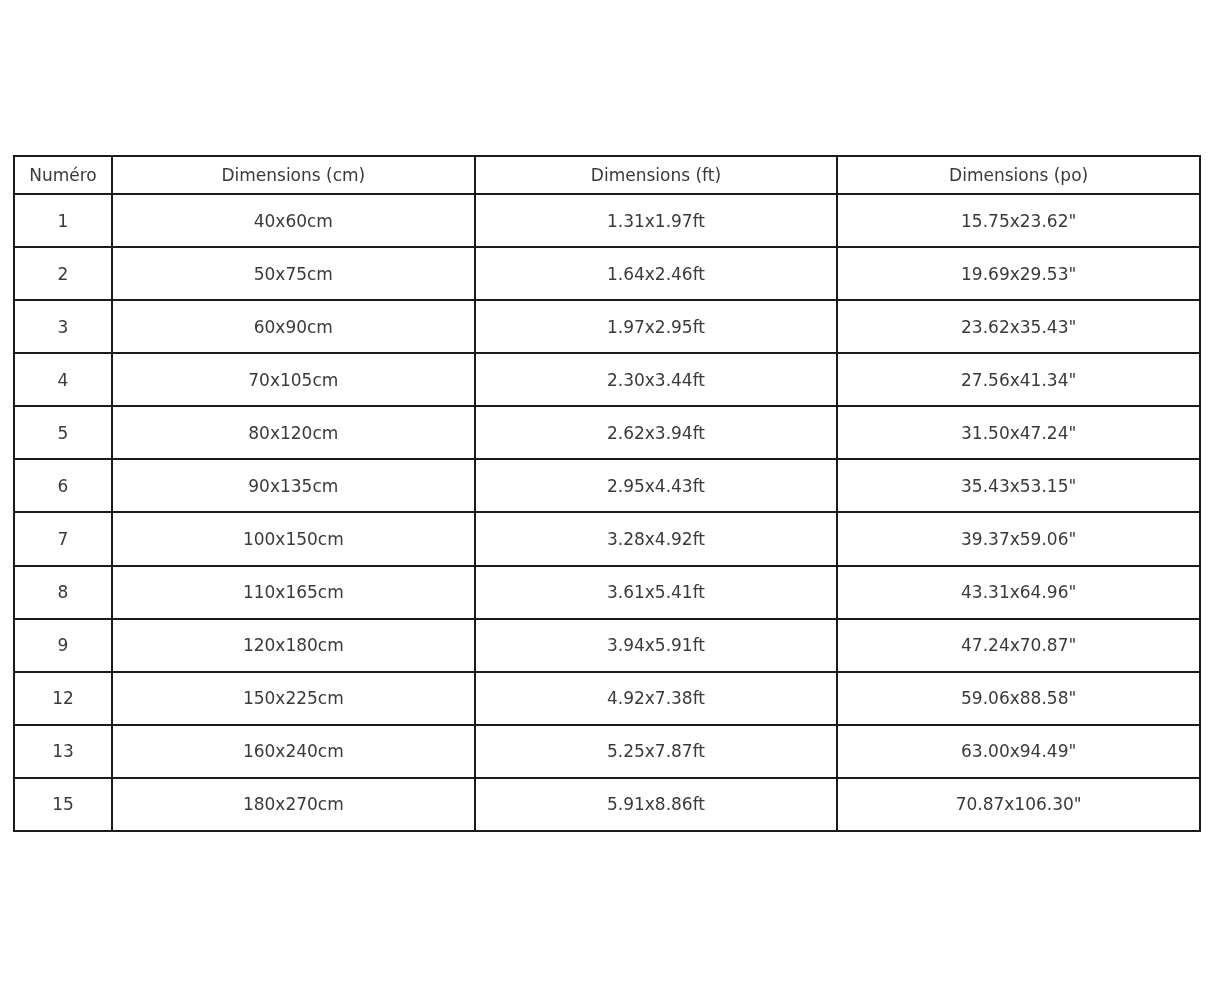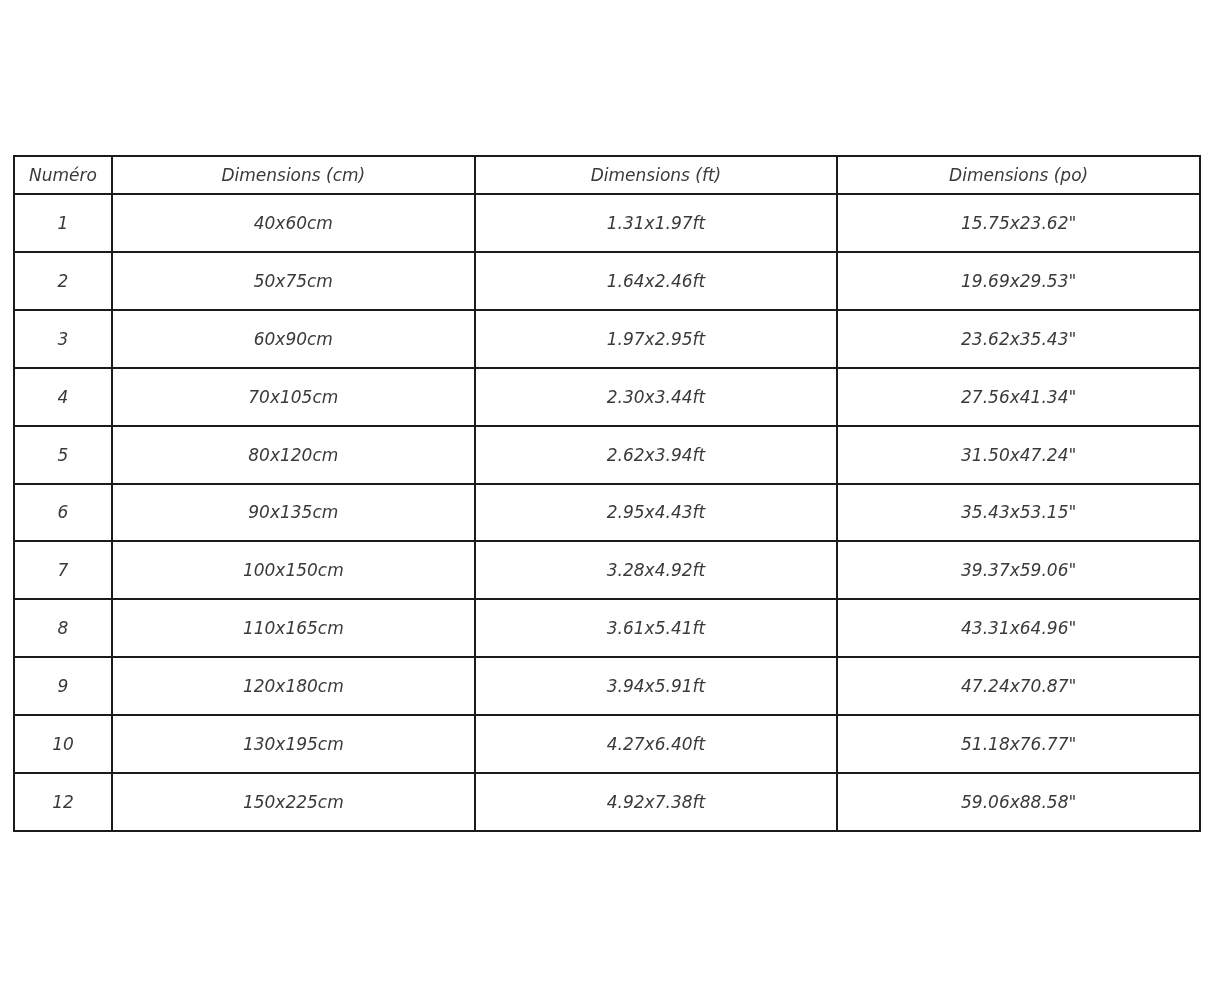--- a/index.html
+++ b/index.html
@@ -14,21 +14,20 @@
     font-family: "DejaVu Sans", "Liberation Sans", sans-serif;
   }
   .size-table {
     position: absolute;
     left: 13px;
     top: 155px;
     width: 1188px;
     height: 677px;
     border-collapse: collapse;
     table-layout: fixed;
-    font-style: italic;
   }
   .size-table th,
   .size-table td {
     border: 2px solid #1b1b1b;
     text-align: center;
     vertical-align: middle;
     font-size: 17px;
     font-weight: normal;
     color: #3a3a3a;
     padding: 0;
@@ -103,25 +102,31 @@
         <td>3.61x5.41ft</td>
         <td>43.31x64.96"</td>
       </tr>
       <tr>
         <td class="col-num">9</td>
         <td>120x180cm</td>
         <td>3.94x5.91ft</td>
         <td>47.24x70.87"</td>
       </tr>
       <tr>
-        <td class="col-num">10</td>
-        <td>130x195cm</td>
-        <td>4.27x6.40ft</td>
-        <td>51.18x76.77"</td>
-      </tr>
-      <tr>
         <td class="col-num">12</td>
         <td>150x225cm</td>
         <td>4.92x7.38ft</td>
         <td>59.06x88.58"</td>
       </tr>
+      <tr>
+        <td class="col-num">13</td>
+        <td>160x240cm</td>
+        <td>5.25x7.87ft</td>
+        <td>63.00x94.49"</td>
+      </tr>
+      <tr>
+        <td class="col-num">15</td>
+        <td>180x270cm</td>
+        <td>5.91x8.86ft</td>
+        <td>70.87x106.30"</td>
+      </tr>
     </tbody>
 </table>
 
 </body></html>

